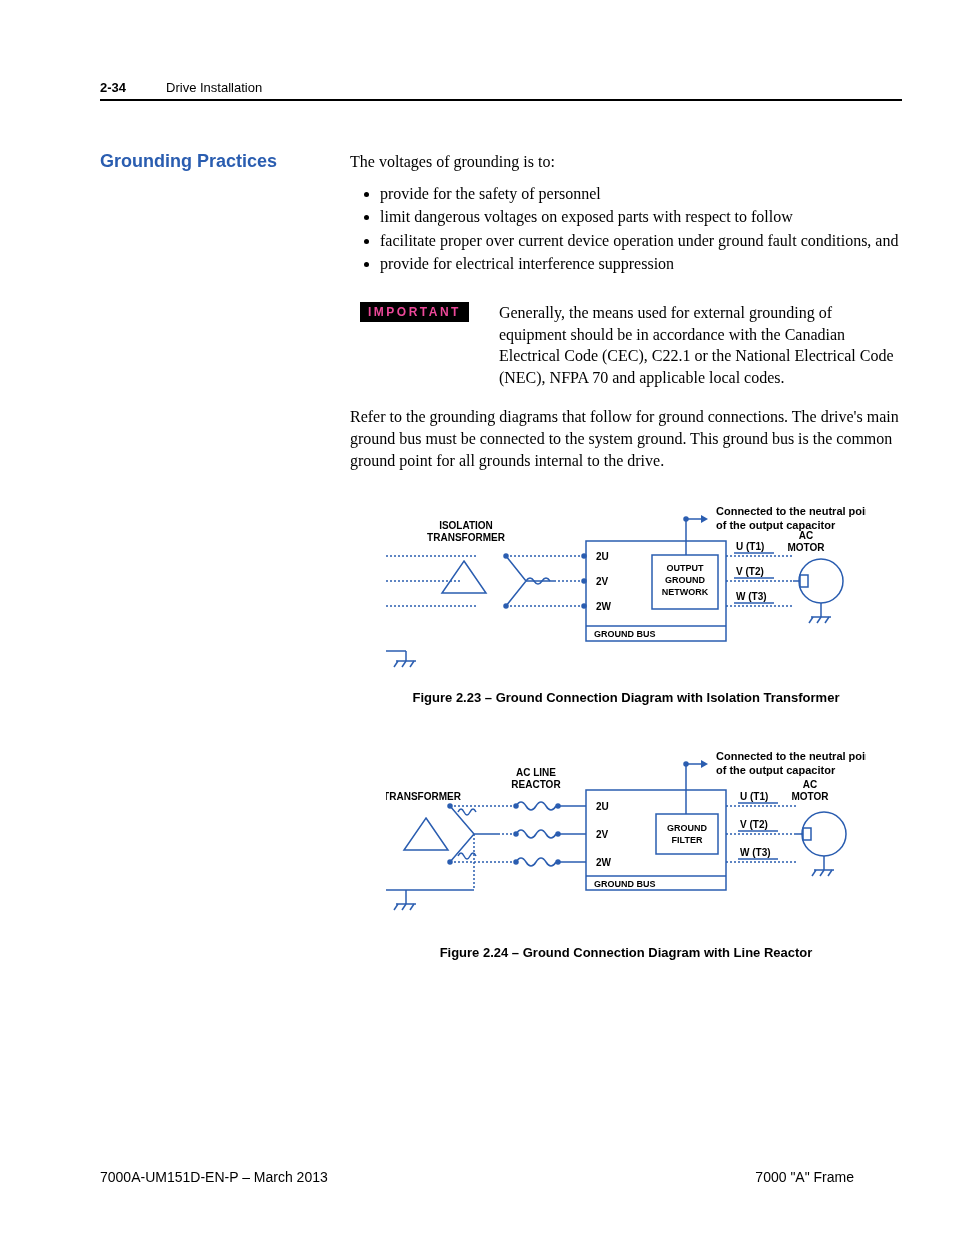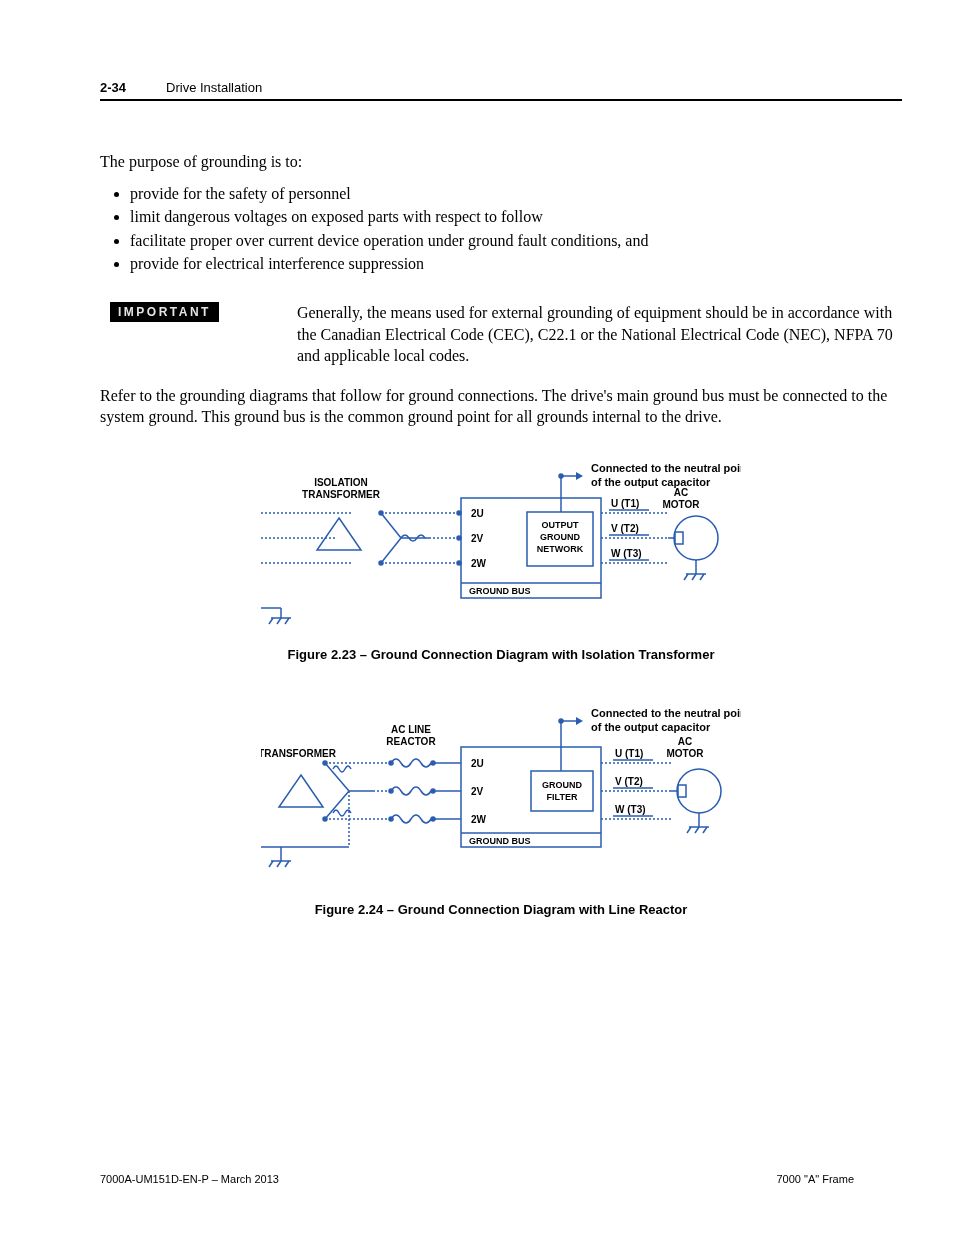--- a/index.html
+++ b/index.html
@@ -53,51 +53,50 @@
   }
   ul.body-list li {
     margin-bottom: 2px;
   }
   .important-row {
     display: flex;
     margin: 10px 0 18px 10px;
   }
   .important-badge {
     background: #000;
-    color: #e5e5e5;
+    color: #ec4899;
     font-family: Arial, Helvetica, sans-serif;
     font-weight: bold;
     font-size: 12px;
     letter-spacing: 2.5px;
     padding: 3px 8px;
     height: 14px;
     line-height: 14px;
     margin-right: 30px;
     flex: 0 0 auto;
   }
   .important-text {
     flex: 1;
-    margin-left: 48px;
   }
   .fig-caption {
     font-family: Arial, Helvetica, sans-serif;
     font-weight: bold;
     font-size: 13px;
     text-align: center;
     margin: 2px 0 40px 0;
   }
   .footer {
     position: absolute;
     left: 100px;
     right: 100px;
     bottom: 50px;
     display: flex;
     justify-content: space-between;
     font-family: Arial, Helvetica, sans-serif;
-    font-size: 11px;
+    font-size: 14px;
   }
   .diagram {
     width: 480px;
     margin: 30px auto 0 auto;
   }
   .diagram text {
     font-family: Arial, Helvetica, sans-serif;
     font-weight: bold;
   }
 </style>
@@ -105,22 +104,25 @@
 <body>
 
 <div class="page">
 
   <div class="header-row">
     <span class="pg">2-34</span>
     <span>Drive Installation</span>
   </div>
 
   <div class="cols">
+    <div class="leftcol">
+      <div class="side-heading">Grounding Practices</div>
+    </div>
     <div class="rightcol">
-      <div>The purpose of grounding is to:</div>
+      <div>The voltages of grounding is to:</div>
       <ul class="body-list">
         <li>provide for the safety of personnel</li>
         <li>limit dangerous voltages on exposed parts with respect to follow</li>
         <li>facilitate proper over current device operation under ground fault conditions, and</li>
         <li>provide for electrical interference suppression</li>
       </ul>
 
       <div class="important-row">
         <div class="important-badge">IMPORTANT</div>
         <div class="important-text">Generally, the means used for external grounding of equipment should be in accordance with the Canadian Electrical Code (CEC), C22.1 or the National Electrical Code (NEC), NFPA 70 and applicable local codes.</div>

